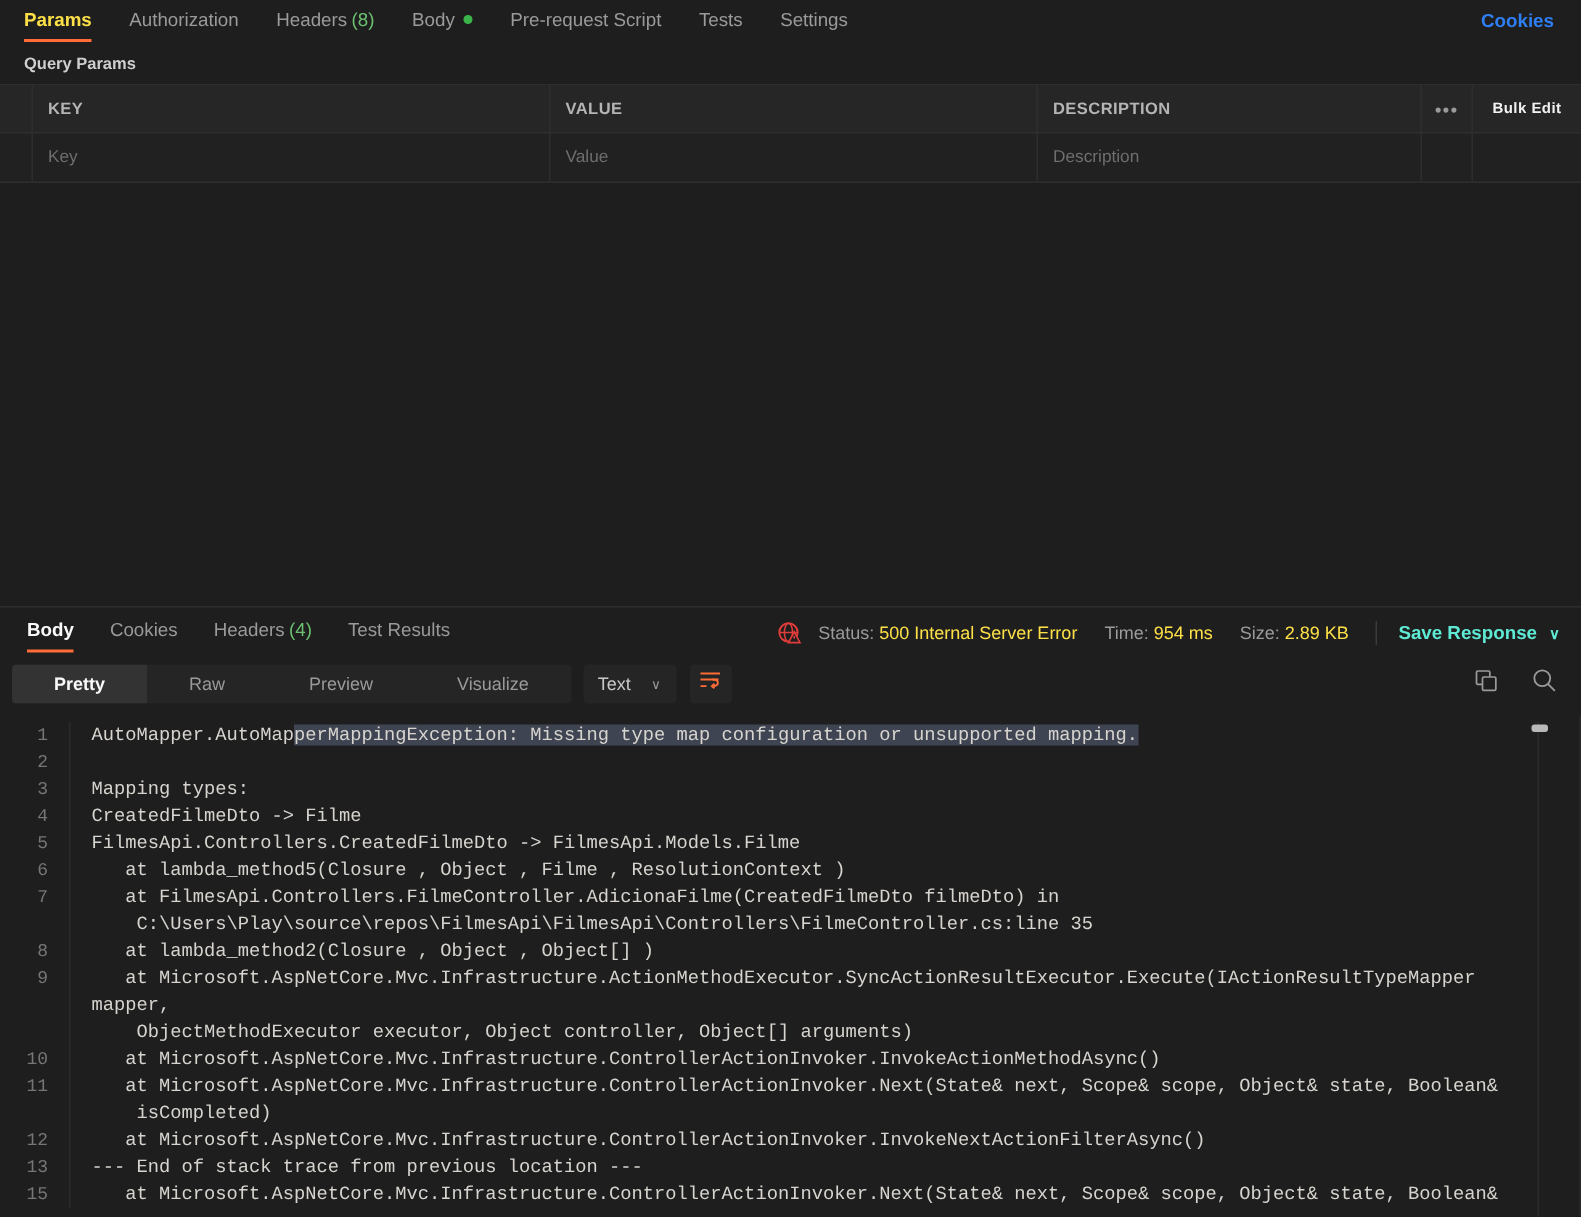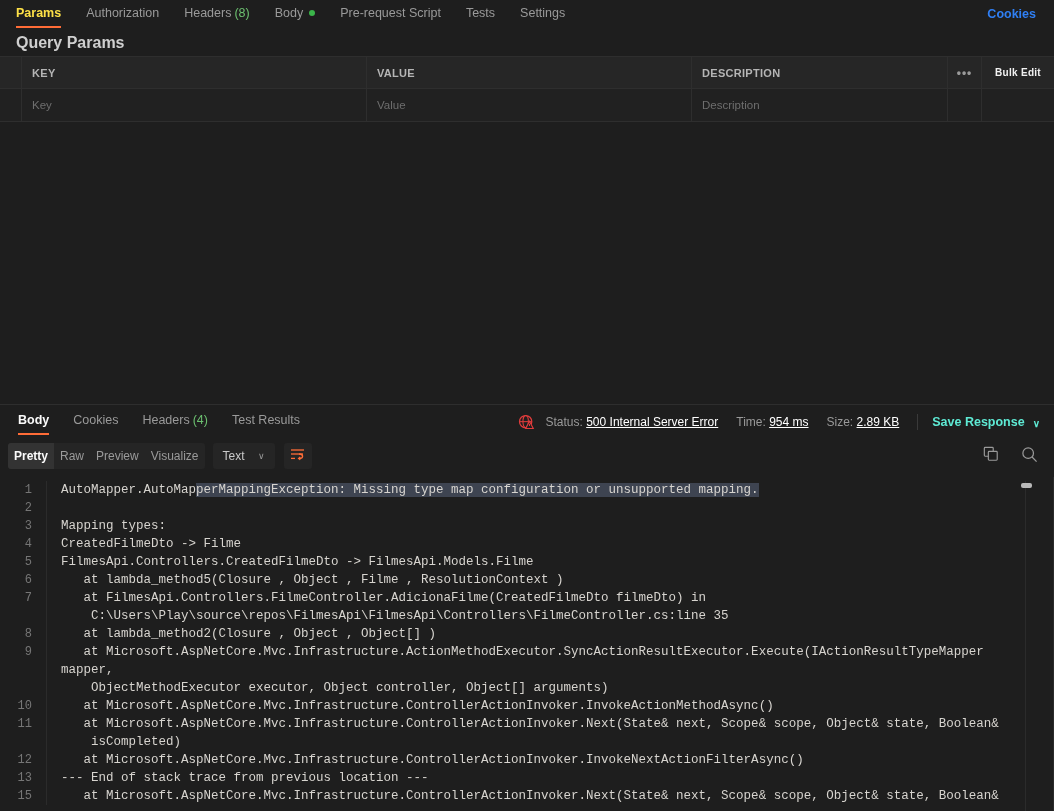--- a/index.html
+++ b/index.html
@@ -56,21 +56,21 @@
     color: #2f7ff4;
     font-weight: bold;
   }
 
   
   .query-params-label {
     height: 26px;
     display: flex;
     align-items: center;
     padding-left: 16px;
-    font-size: 16px;
+    font-size: 11px;
     font-weight: bold;
     color: #cfcfcf;
   }
 
   
   .params-table {
     border-top: 1px solid #2e2e2e;
     border-bottom: 1px solid #2e2e2e;
     background: #212121;
   }
@@ -149,21 +149,21 @@
     position: absolute;
     right: 14px; top: 0;
     height: 34px;
     display: flex;
     align-items: center;
     font-size: 12px;
     gap: 0;
   }
   .err-icon { margin-right: 10px; display: flex; align-items: center; }
   .meta-item { color: #9a9a9a; margin-right: 18px; white-space: nowrap; }
-  .meta-val { color: #ffffff; text-decoration: underline; }
+  .meta-val { color: #fde047; }
   .meta-sep {
     width: 1px; height: 16px;
     background: #3a3a3a;
     margin: 0 14px 0 0;
   }
   .save-resp {
     color: #5eead4;
     font-weight: bold;
     font-size: 12.5px;
     display: flex;
@@ -183,21 +183,21 @@
   .seg-group {
     display: flex;
     background: #252525;
     border-radius: 3px;
     overflow: hidden;
     height: 26px;
     align-items: stretch;
   }
   .seg {
     display: flex; align-items: center;
-    padding: 0 6px;
+    padding: 0 28px;
     font-size: 12px;
     color: #9a9a9a;
     white-space: nowrap;
   }
   .seg.active { background: #333333; color: #fafafa; font-weight: bold; }
   .fmt-select {
     margin-left: 8px;
     background: #252525;
     border-radius: 3px;
     height: 26px;

